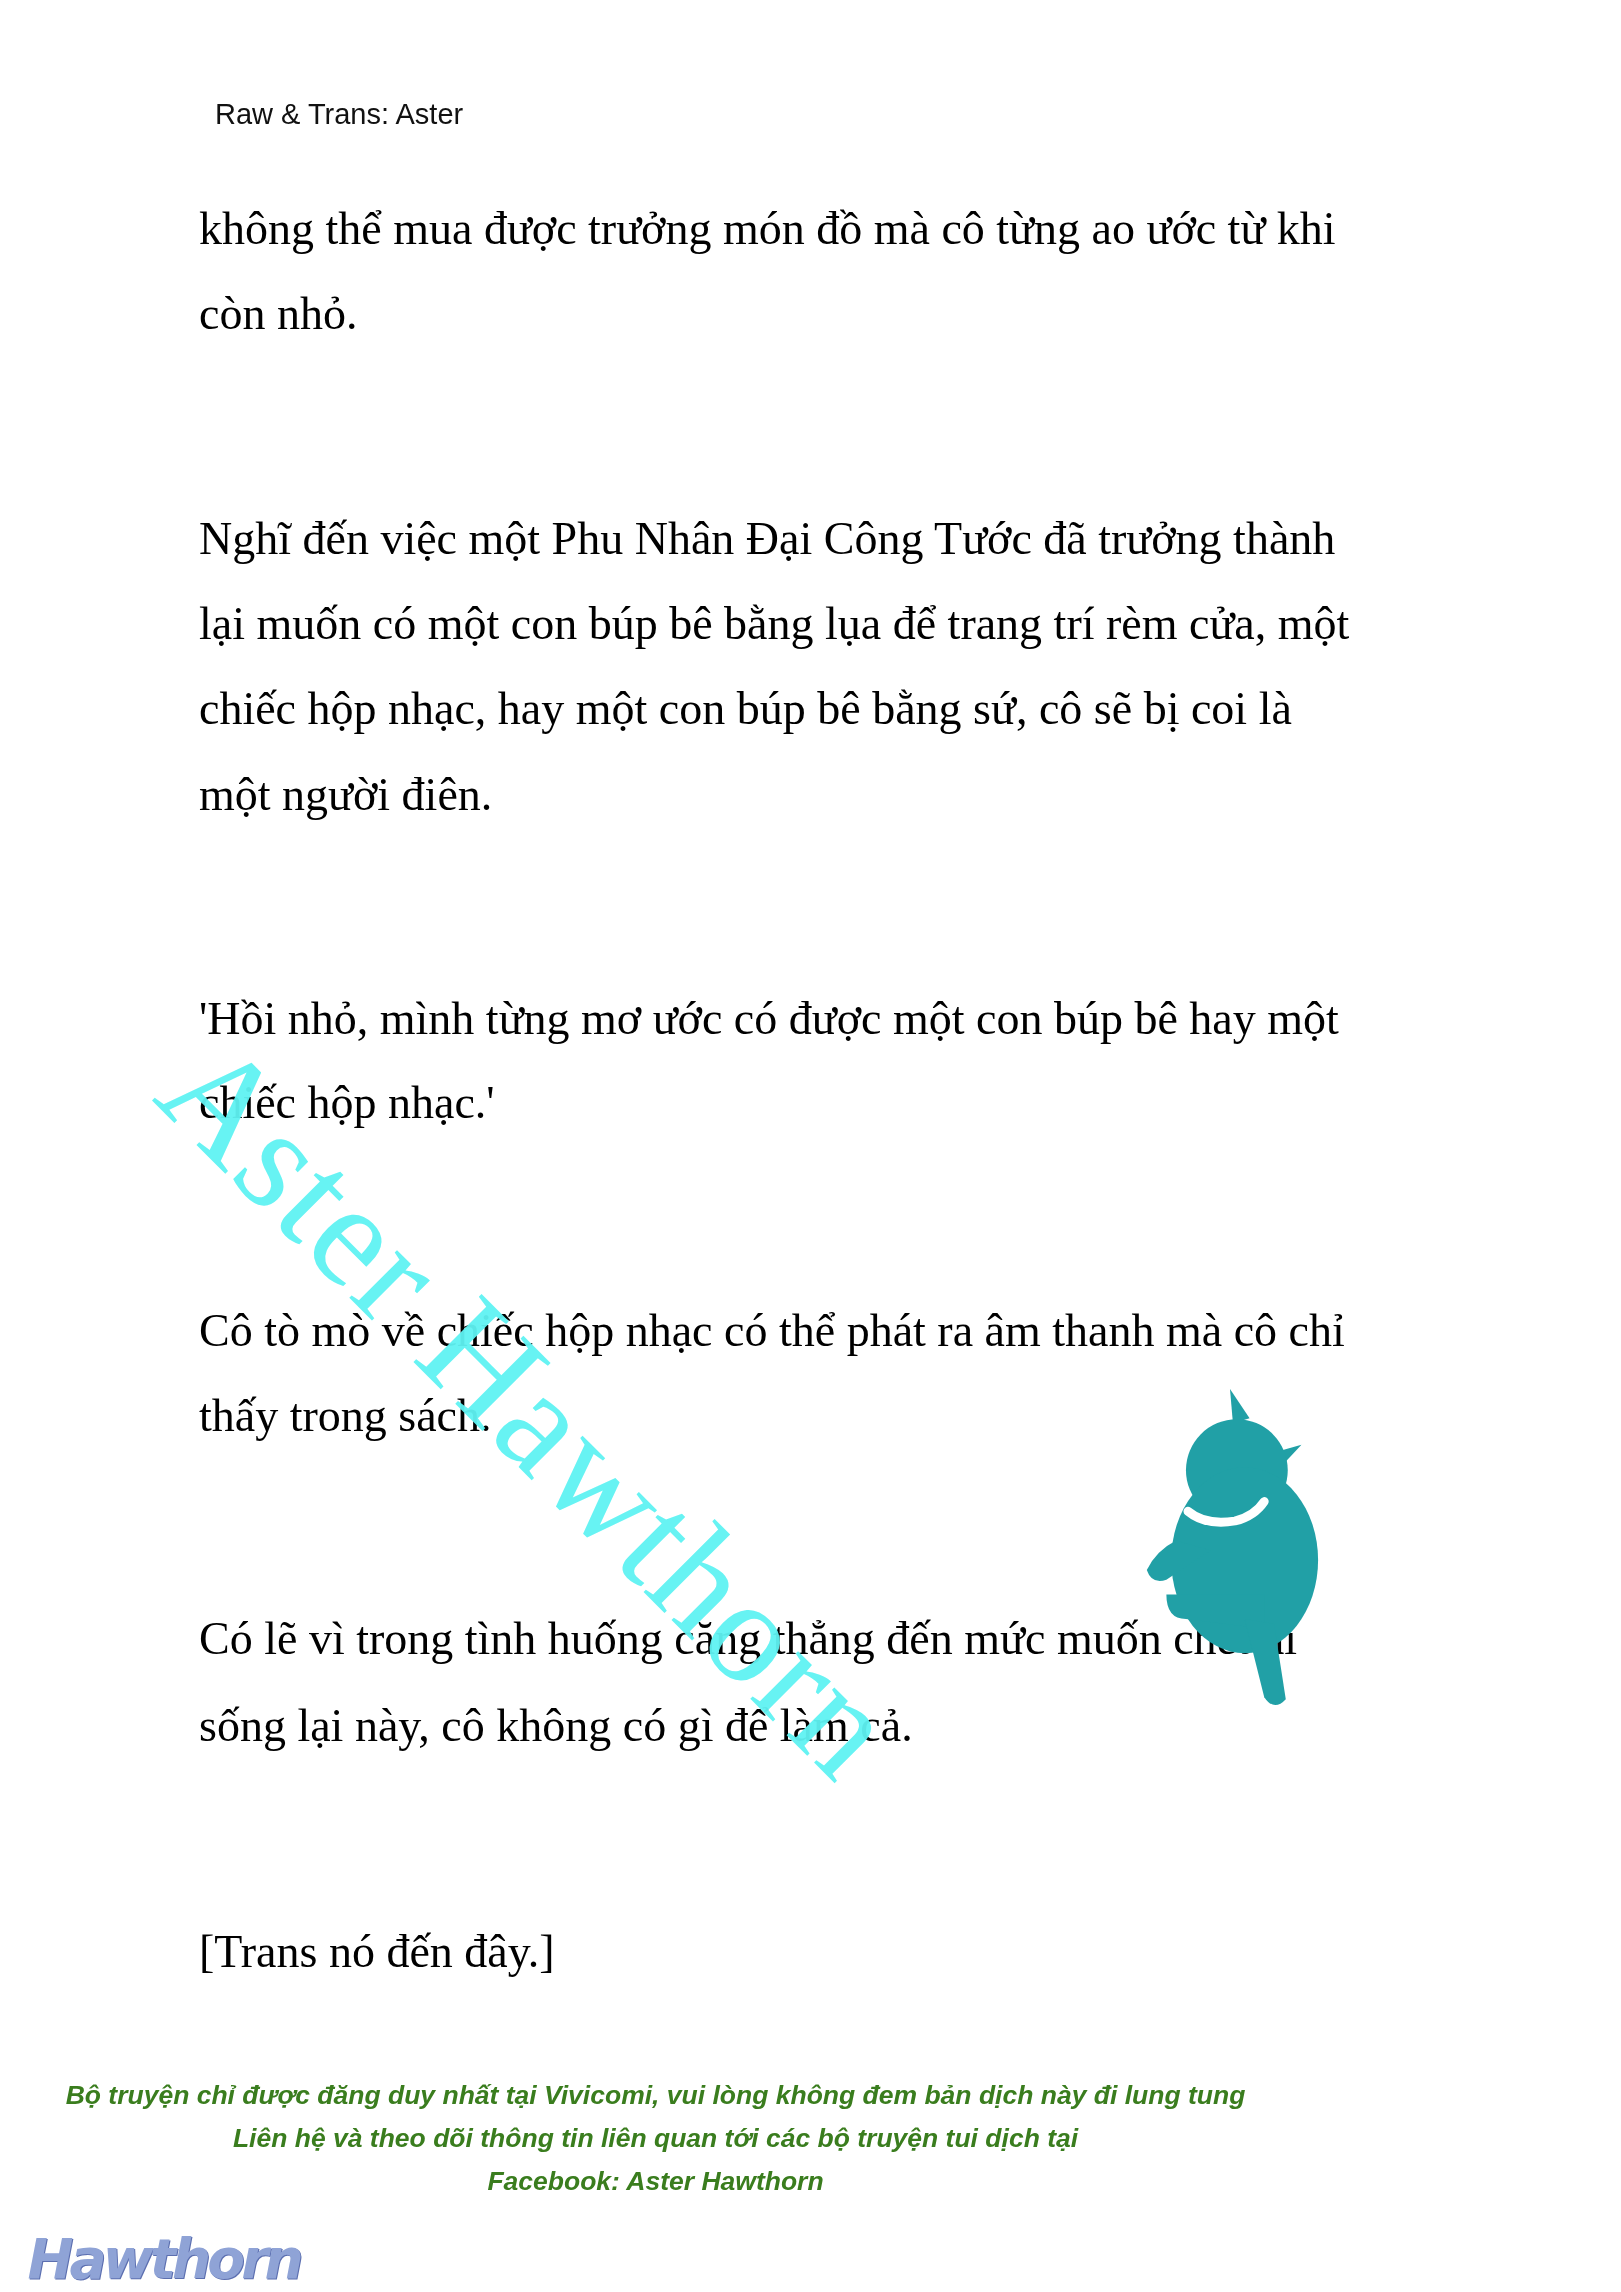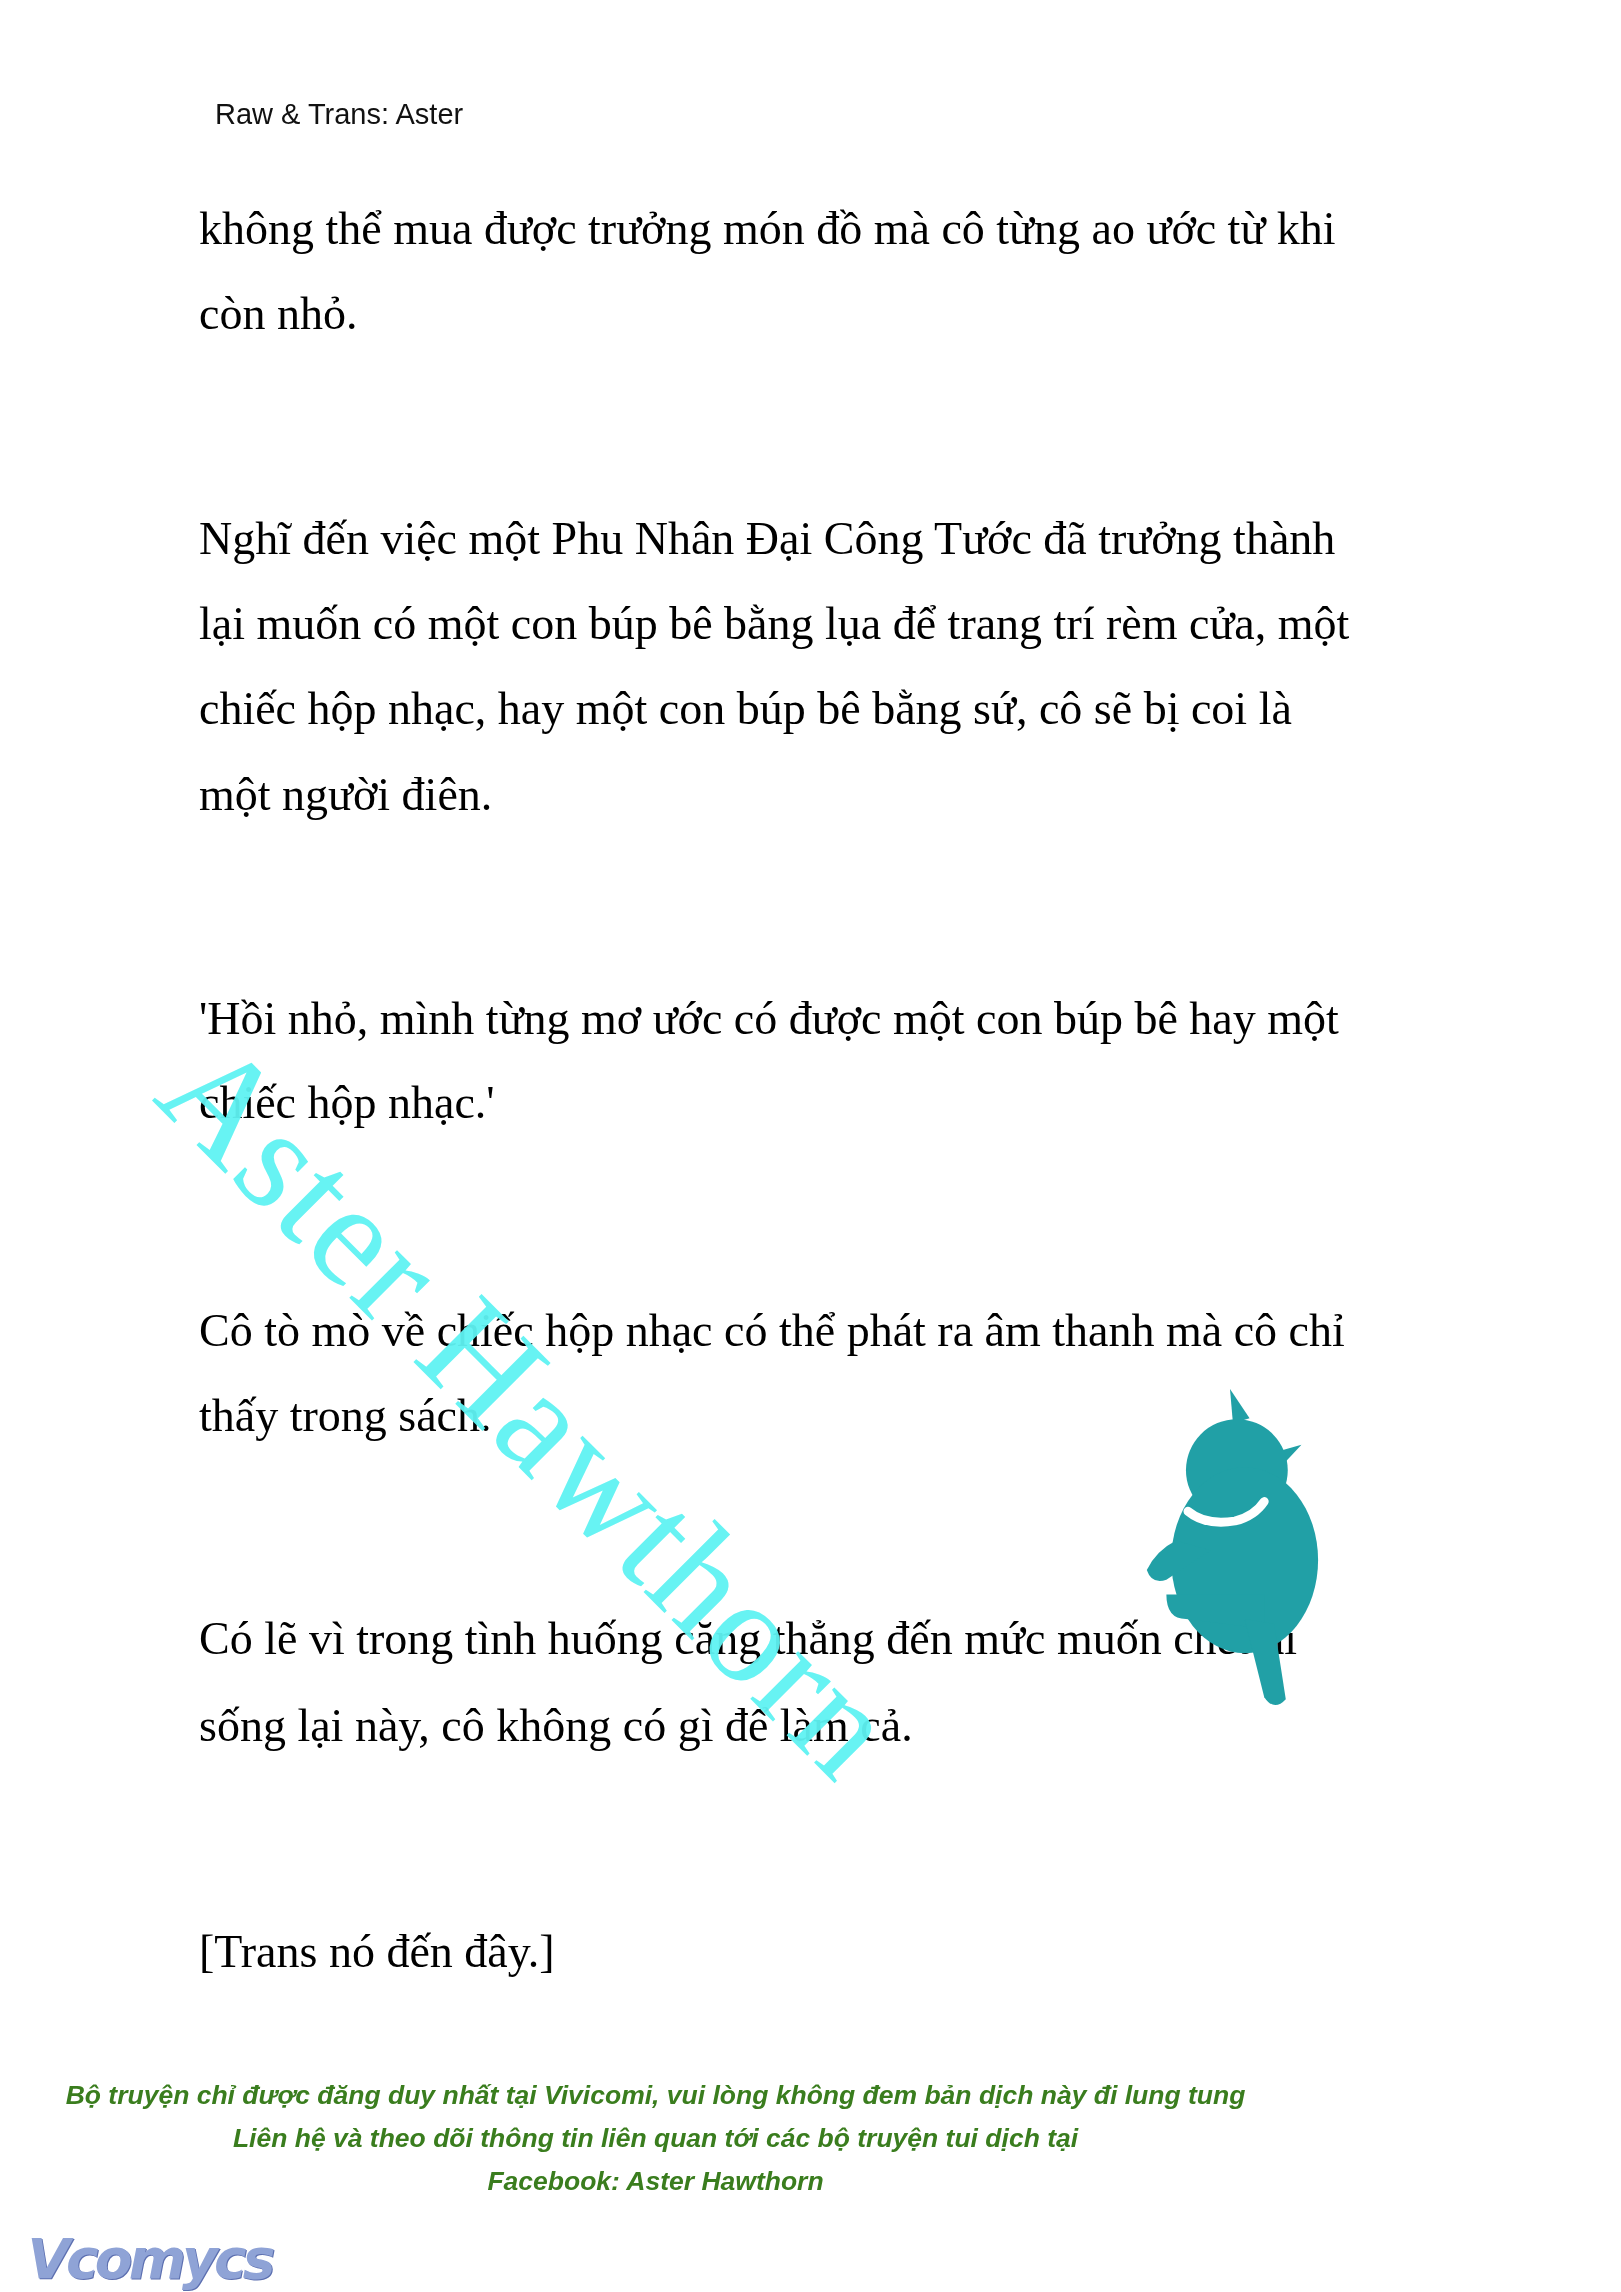--- a/index.html
+++ b/index.html
@@ -47,14 +47,14 @@
     <path d="M40 215 Q40 240 60 240 L140 250 L140 215 Z"></path>
     <path d="M120 240 L140 320 Q150 335 162 322 L150 245 Z"></path>
   </g>
   <path d="M62 130 Q80 145 110 140 Q130 135 140 120" stroke="#ffffff" stroke-width="9" fill="none" stroke-linecap="round"></path>
 </svg>
 
 <div class="footer" style="top:2080px">Bộ truyện chỉ được đăng duy nhất tại Vivicomi, vui lòng không đem bản dịch này đi lung tung</div>
 <div class="footer" style="top:2123px">Liên hệ và theo dõi thông tin liên quan tới các bộ truyện tui dịch tại</div>
 <div class="footer" style="top:2166px">Facebook: Aster Hawthorn</div>
 
-<div class="logo">Vcomycs</div>
+<div class="logo">Hawthorn</div>
 
 
 </body></html>

